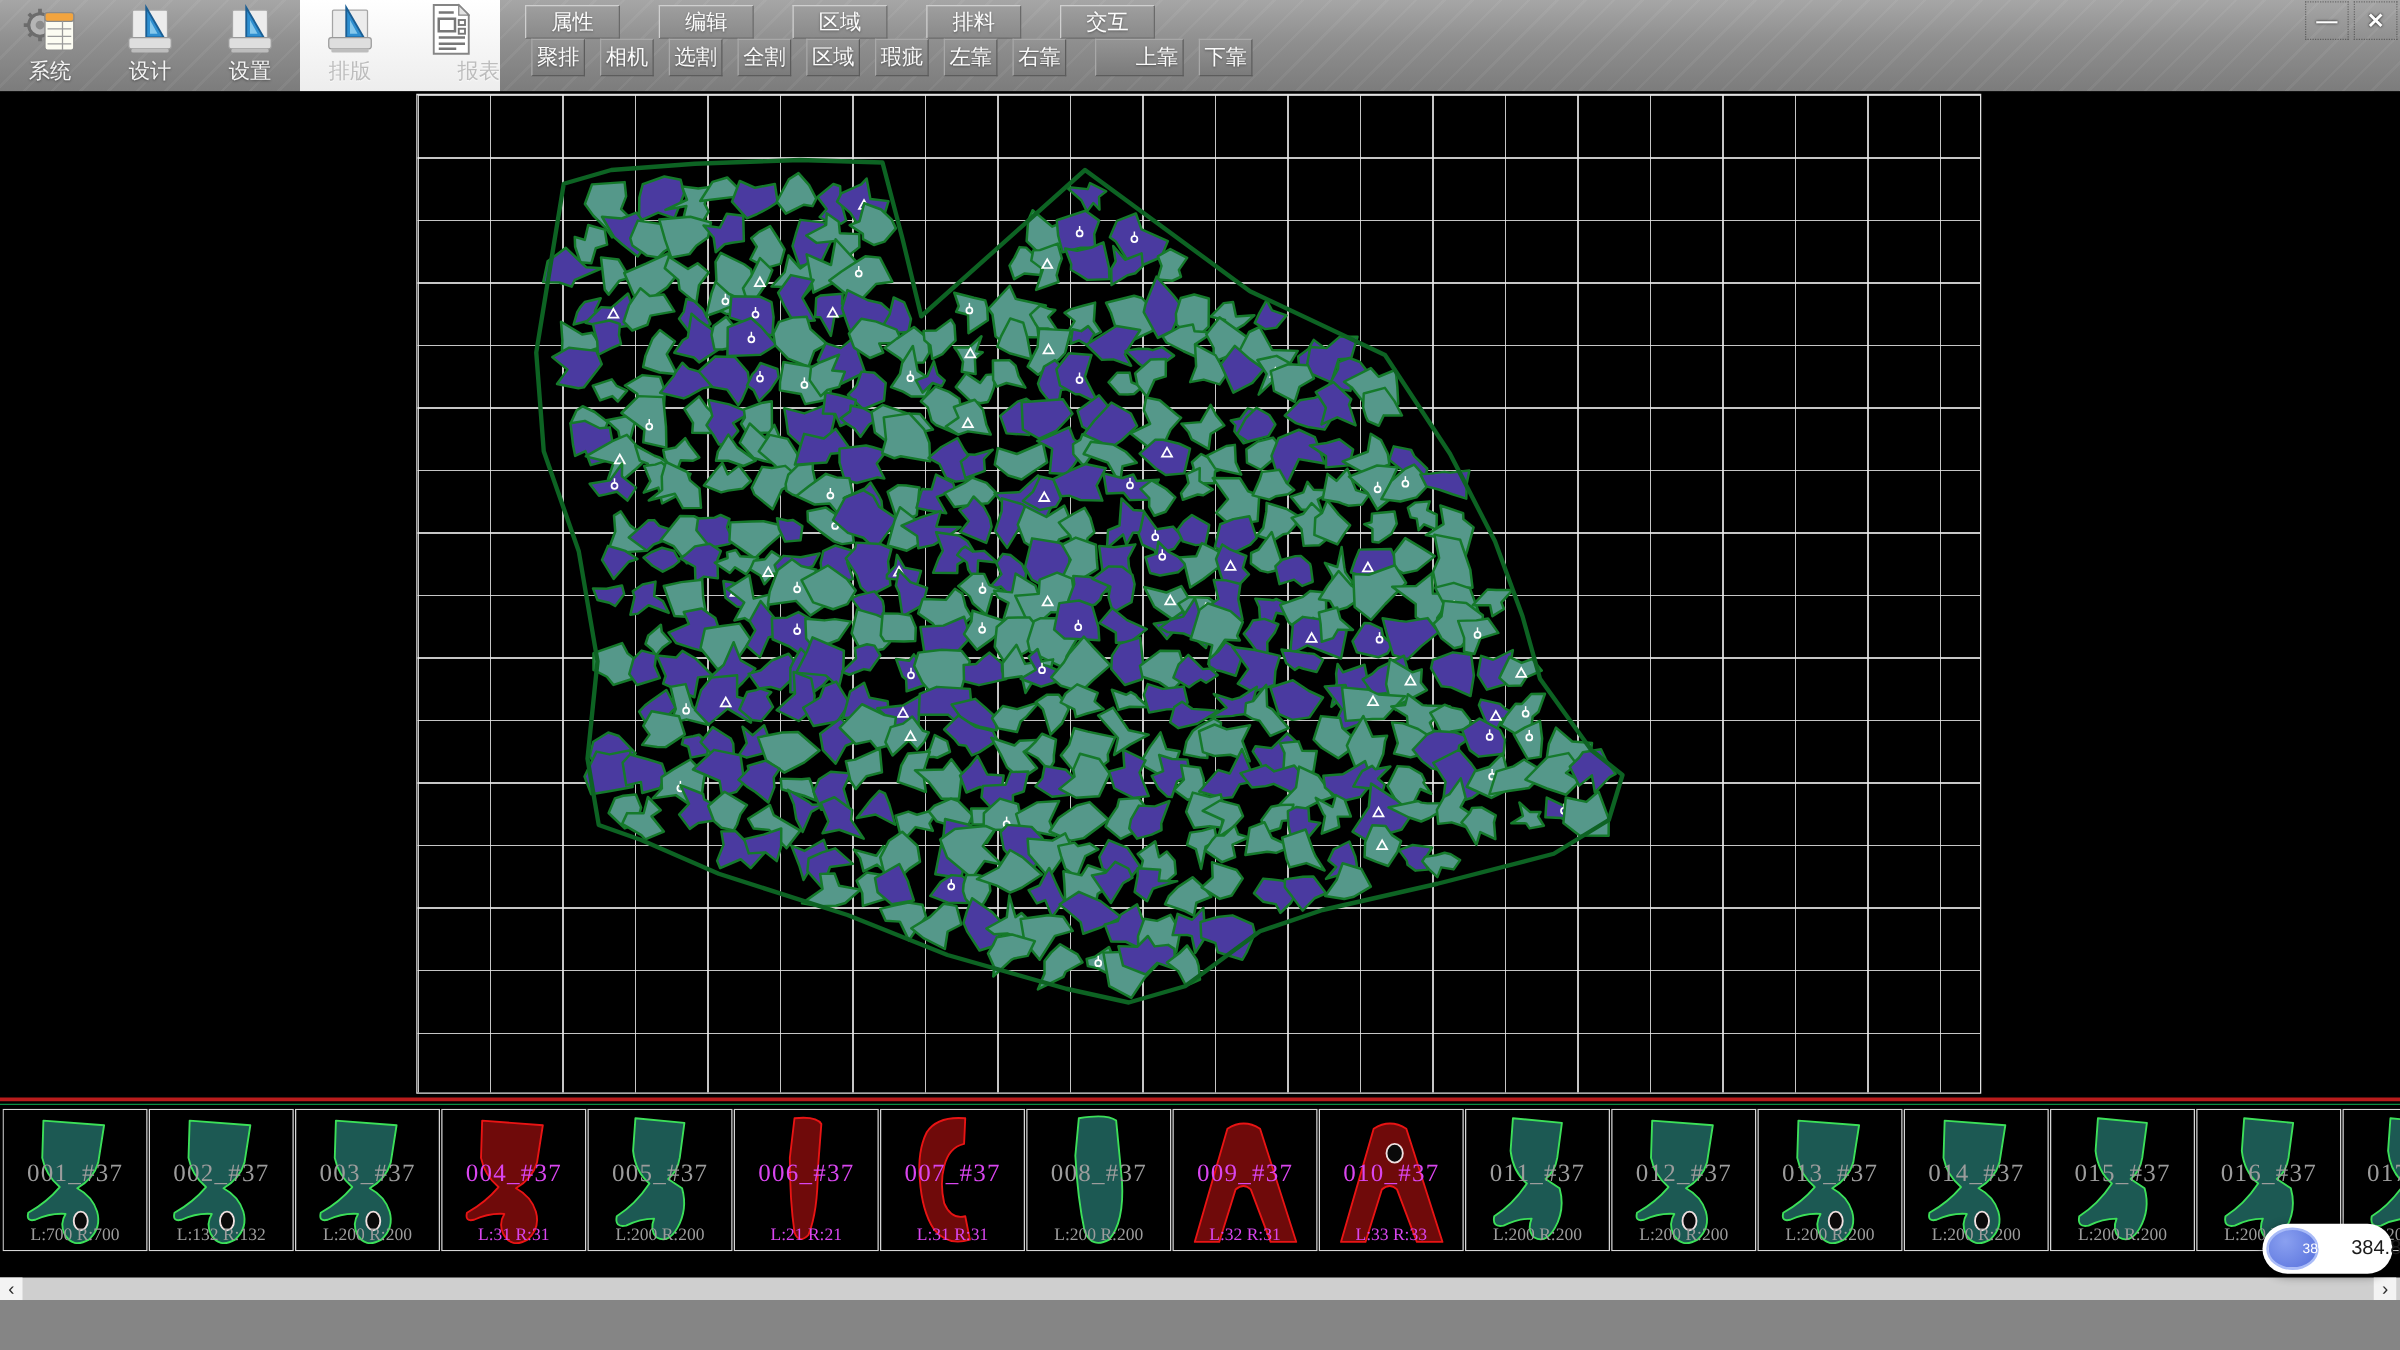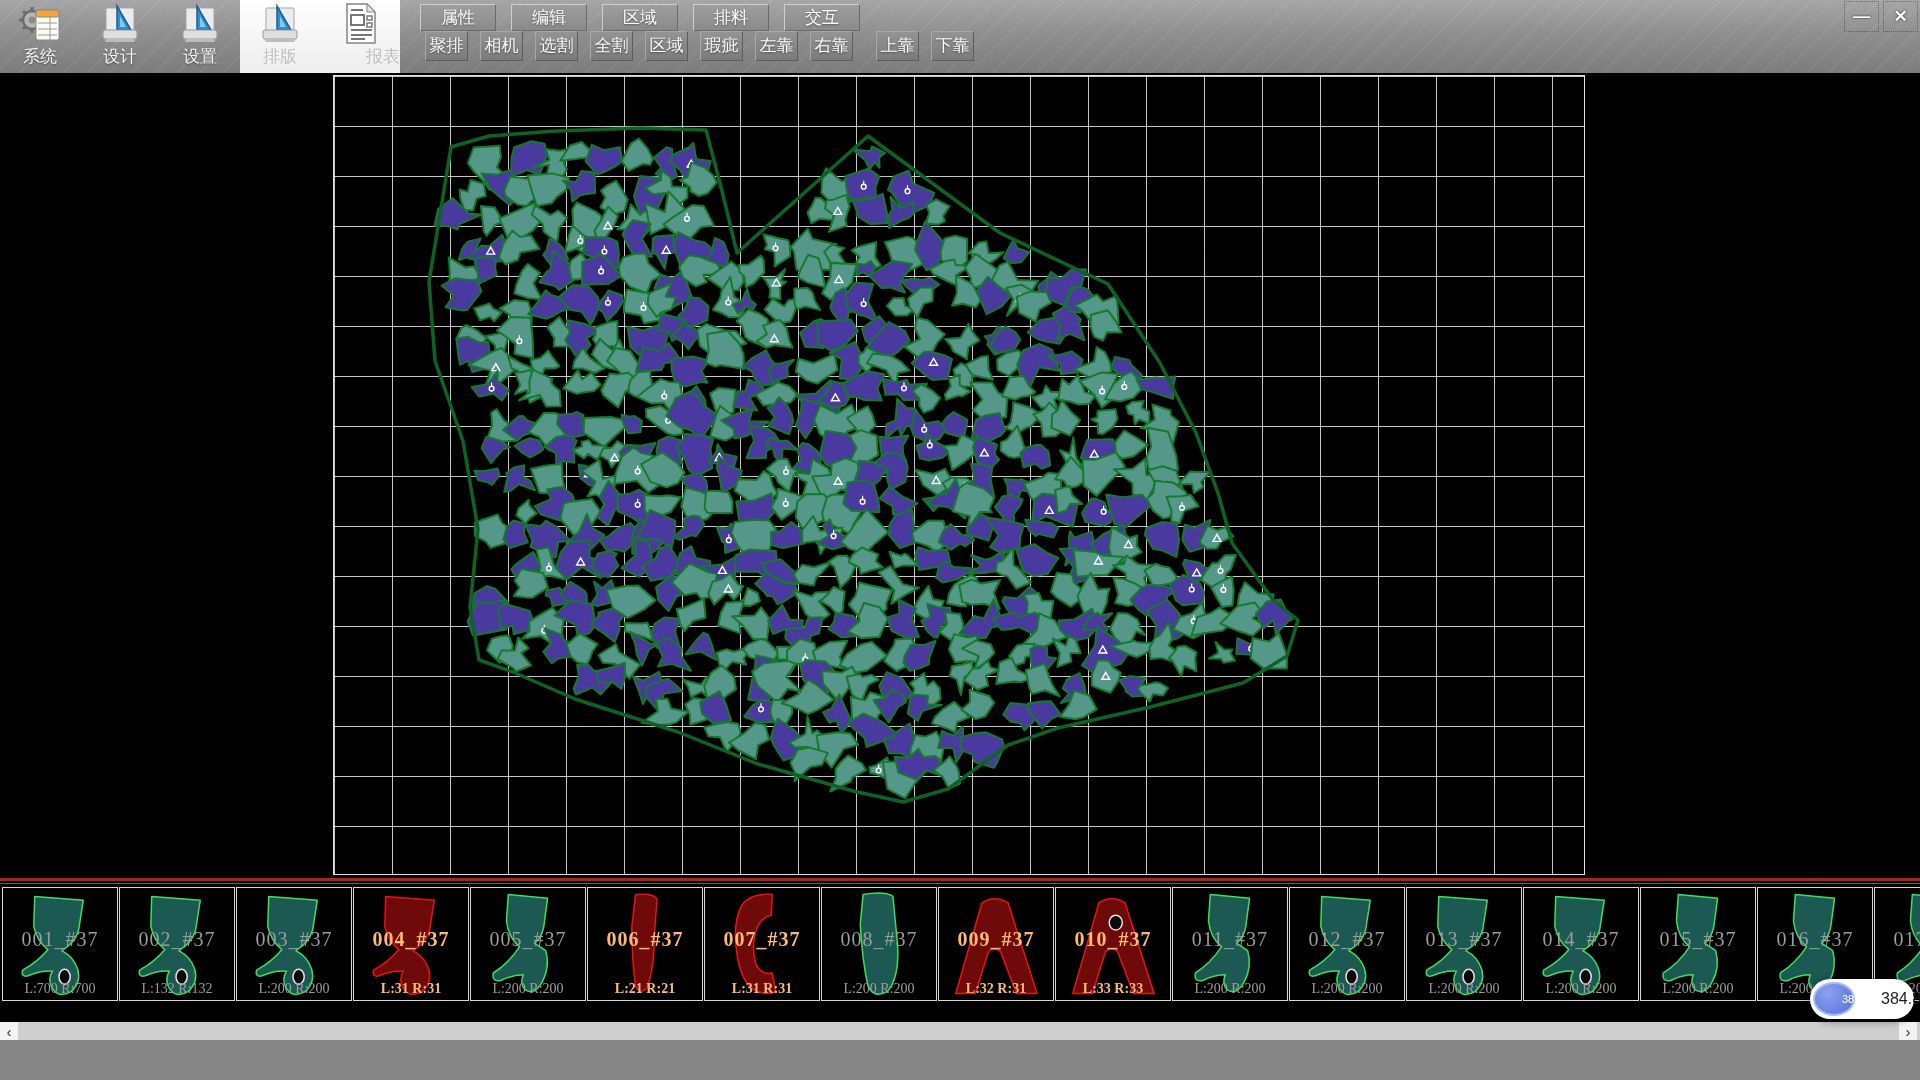--- a/index.html
+++ b/index.html
@@ -13,31 +13,31 @@
       linear-gradient(#a6a6a6,#8f8f8f 45%,#7c7c7c);
     border-bottom:1px solid #5e5e5e;}
   .app-buttons{position:absolute;left:0;top:0;height:73px;display:flex;}
   .app-btn{width:80px;height:73px;text-align:center;cursor:default;position:relative;}
   .app-btn.gap{margin-left:0;text-align:right;}
   .app-btn.active{background:linear-gradient(#ffffff,#ededed);}
   .app-btn .icn{width:46px;height:44px;margin:2px auto 0;display:block;}
   .app-btn .lbl{font-size:17px;color:#f4f4f4;text-shadow:0 1px 2px rgba(0,0,0,.45);line-height:22px;}
   .app-btn.active .lbl{color:#bdbdbd;text-shadow:0 1px 1px rgba(255,255,255,.8);}
 
-  .menu-tabs{position:absolute;left:420px;top:4px;display:flex;gap:15px;}
+  .menu-tabs{position:absolute;left:420px;top:4px;display:flex;gap:31px;}
   .menu-tab{width:74px;height:25px;line-height:25px;text-align:center;font-size:17px;color:#fdfdfd;
     text-shadow:0 1px 2px rgba(0,0,0,.4);
     border:1px solid #cfcfcf;border-right-color:#6a6a6a;border-bottom-color:#6a6a6a;
     background:linear-gradient(#9e9e9e,#8a8a8a);}
   .tool-row{position:absolute;left:425px;top:31px;display:flex;gap:12px;}
   .tool-btn{width:41px;height:28px;line-height:28px;text-align:center;font-size:17px;color:#fbfbfb;
     text-shadow:0 1px 2px rgba(0,0,0,.45);
     background:linear-gradient(#949494,#7b7b7b);
     border:1px solid #a8a8a8;border-right-color:#5c5c5c;border-bottom-color:#5c5c5c;}
-  .tool-btn.extra-gap{margin-left:11px;}
+  .tool-btn.extra-gap{margin-left:11px;padding-left:28px;}
 
   .win-controls{position:absolute;right:2px;top:1px;display:flex;gap:4px;}
   .win-btn{width:33px;height:29px;display:flex;align-items:center;justify-content:center;
     color:#fff;font-size:17px;font-weight:bold;text-shadow:0 0 2px #000;
     border:1px dotted rgba(0,0,0,.35);}
 
   
   .canvas{position:absolute;left:0;top:73px;width:1920px;height:805px;background:#000;}
   .gridbox{position:absolute;left:333px;top:2px;width:1250px;height:798px;
     border:1px solid #e2e2e2;
@@ -51,21 +51,21 @@
     border-top:3px solid #b91c1c;}
   .strip-line2{position:absolute;left:0;top:2px;width:100%;height:1px;background:#0e8f45;}
   .cells{position:absolute;left:2px;top:6px;display:flex;width:1918px;overflow:hidden;}
   .cell{flex:0 0 114px;width:114px;height:112px;border:1px solid #d6d6d6;margin-right:1px;
     position:relative;background:#000;}
   .cell svg{position:absolute;left:6px;top:1px;}
   .cell .cid{position:absolute;left:0;top:40px;width:100%;text-align:center;
     font-family:"Liberation Serif",serif;font-size:20px;letter-spacing:1px;z-index:2;}
   .cell .clr{position:absolute;left:0;bottom:3px;width:100%;text-align:center;
     font-family:"Liberation Serif",serif;font-size:14px;z-index:2;}
-  .t-gray{color:#9c9c9c;} .t-green{color:#fdba74;font-weight:bold;}
+  .t-gray{color:#9c9c9c;} .t-green{color:#d946ef;}
 
   
   .badge{position:absolute;left:1810px;top:979px;width:104px;height:40px;background:#fff;
     border-radius:20px;display:flex;align-items:center;z-index:6;
     box-shadow:0 2px 8px rgba(0,0,0,.45);}
   .badge-circle{width:34px;height:34px;margin-left:3px;border-radius:50%;
     background:radial-gradient(circle at 35% 30%, #8aa0f0, #5670dc);
     border:2px solid #a9bbf7;box-sizing:border-box;color:#fff;font-size:11px;
     display:flex;align-items:center;justify-content:center;padding-left:38px;}
   .badge-mem{margin-left:26px;font-size:16px;color:#1c1c1c;}

